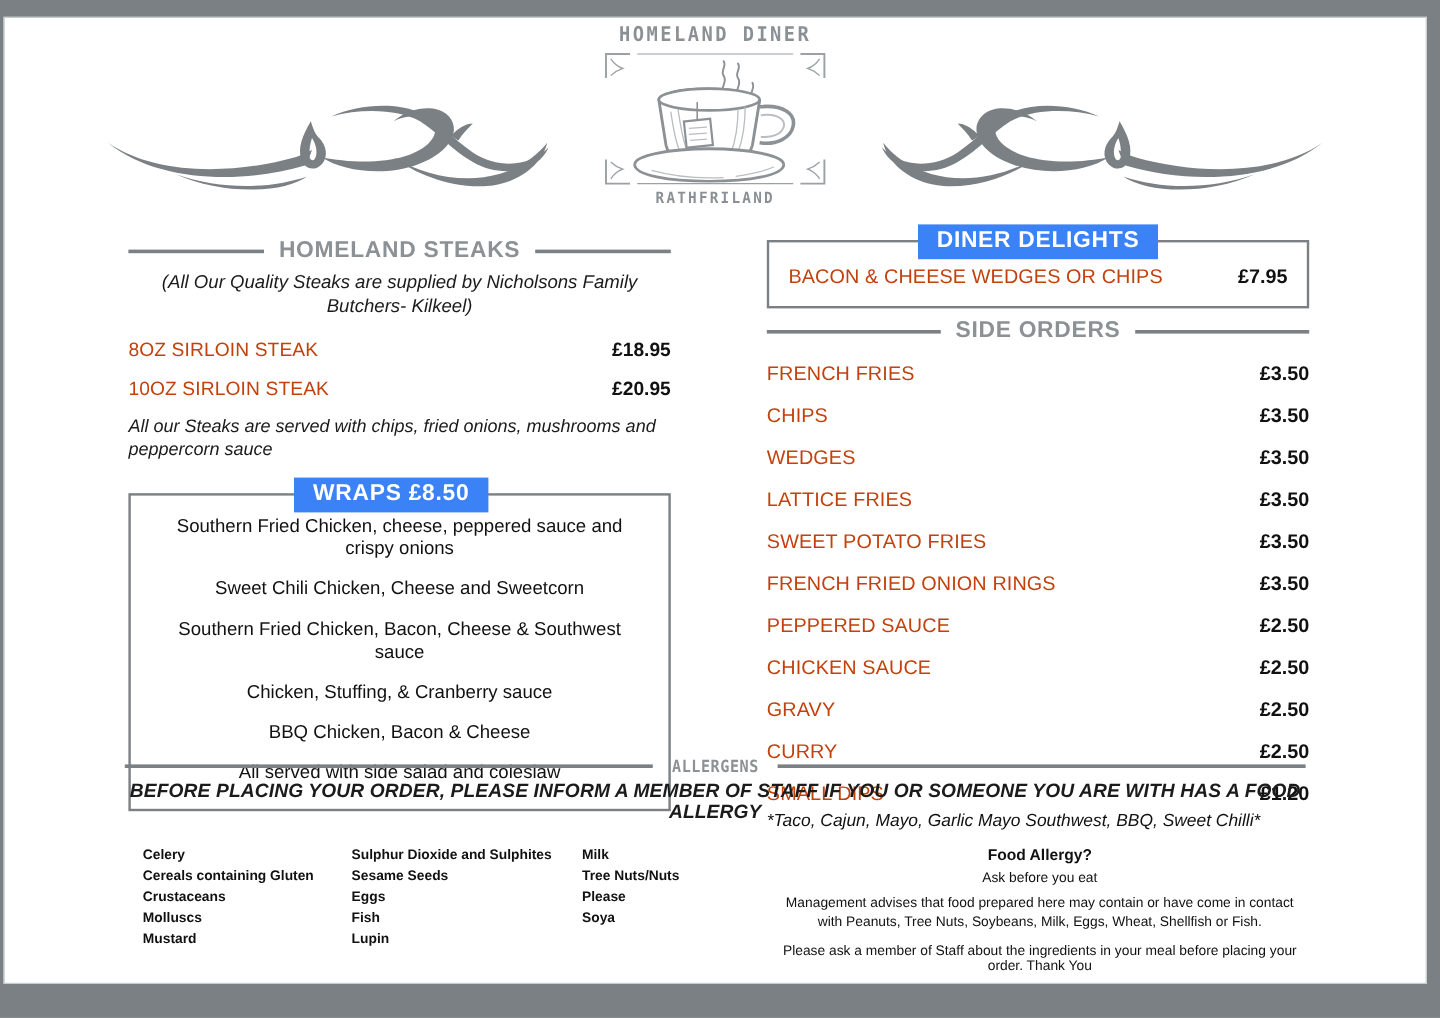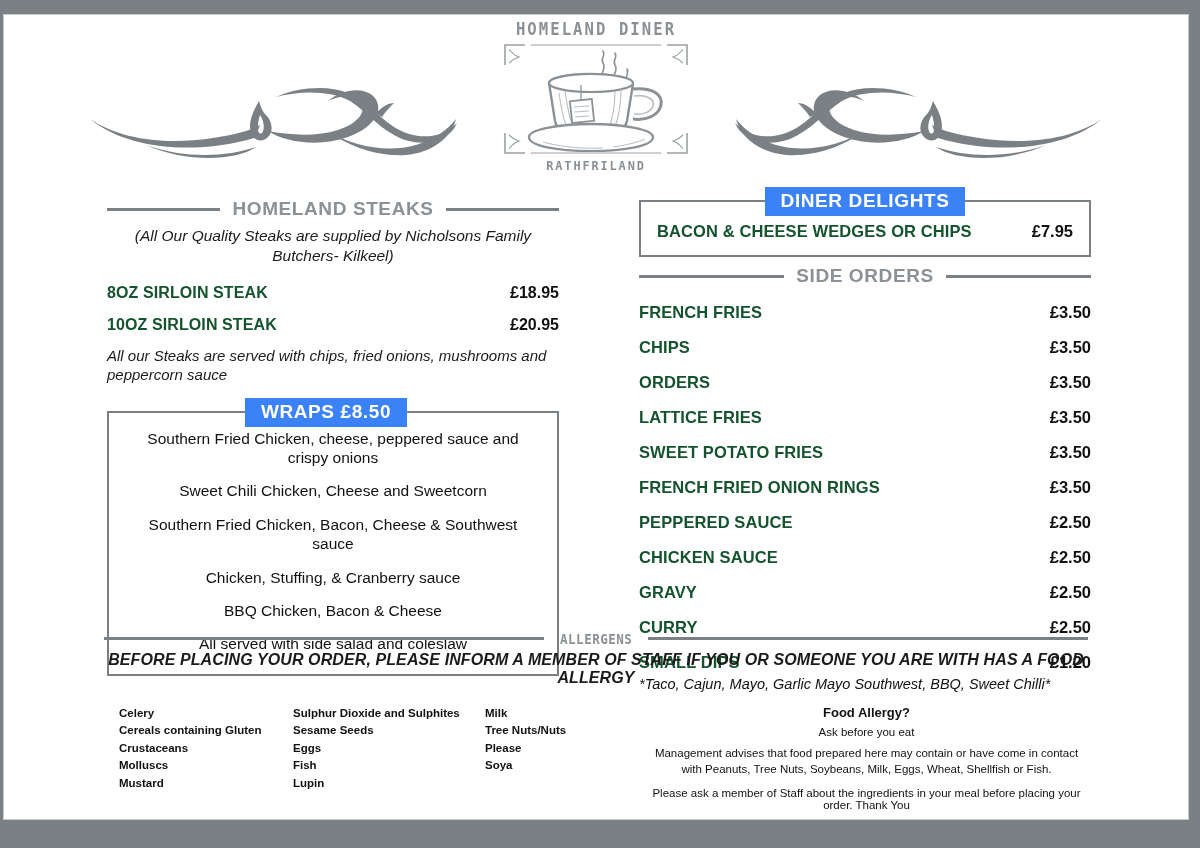--- a/index.html
+++ b/index.html
@@ -120,22 +120,22 @@
   
   .rows { margin-top: 18px; }
   .row {
     display: flex;
     align-items: baseline;
     justify-content: space-between;
     margin-bottom: 14px;
   }
   .row .name {
     font-size: 16px;
-    font-weight: 700;
-    color: #14532d;
+    font-weight: 400;
+    color: #c2410c;
     letter-spacing: 0.1px;
   }
   .row .price {
     font-size: 16px;
     font-weight: 700;
     color: #111;
     white-space: nowrap;
   }
   .serve-note {
     font-style: italic;
@@ -434,21 +434,21 @@
         <div class="sides">
           <div class="row">
             <span class="name">FRENCH FRIES</span>
             <span class="price">£3.50</span>
           </div>
           <div class="row">
             <span class="name">CHIPS</span>
             <span class="price">£3.50</span>
           </div>
           <div class="row">
-            <span class="name">ORDERS</span>
+            <span class="name">WEDGES</span>
             <span class="price">£3.50</span>
           </div>
           <div class="row">
             <span class="name">LATTICE FRIES</span>
             <span class="price">£3.50</span>
           </div>
           <div class="row">
             <span class="name">SWEET POTATO FRIES</span>
             <span class="price">£3.50</span>
           </div>

